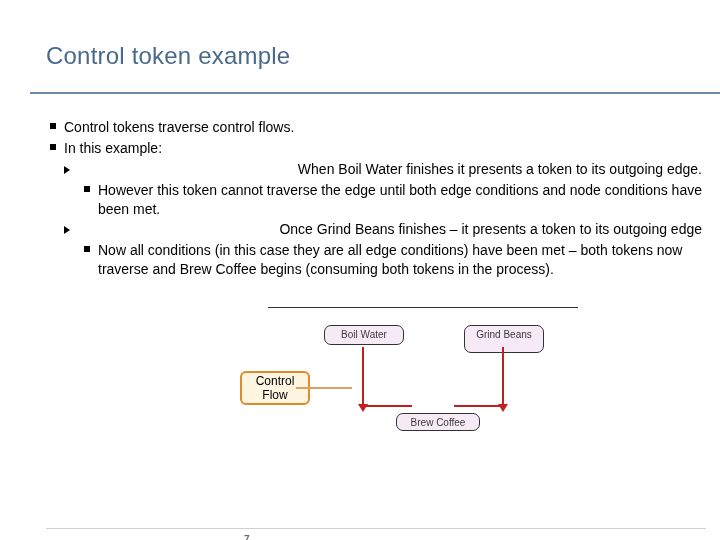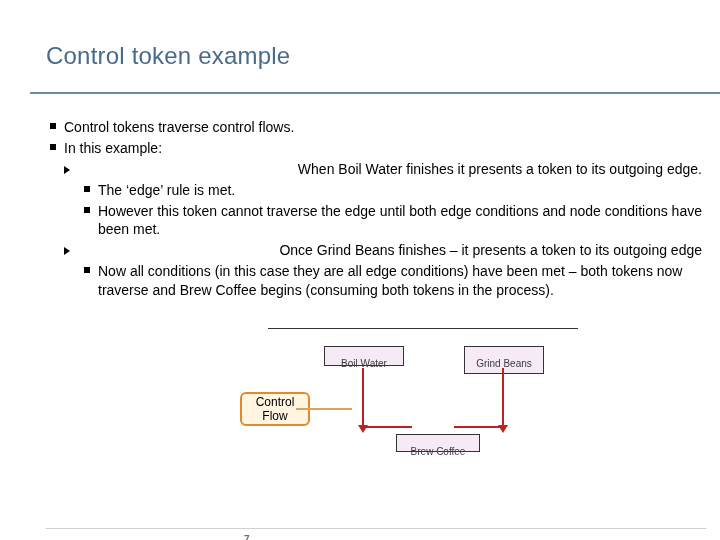--- a/index.html
+++ b/index.html
@@ -60,24 +60,24 @@
   }
   .dia-title-bar {
     position: absolute;
     top: -2px; left: 104px; width: 310px; height: 0;
     border-top: 1px solid #333;
   }
   .act-box {
     position: absolute;
     background: #f6eaf7;
     border: 1px solid #333;
-    border-radius: 0;
+    border-radius: 7px;
     font-size: 10px;
     text-align: center;
-    padding-top: 10px;
+    padding-top: 2px;
     color: #3b3b3b;
   }
   .boil { left: 160px; top: 16px; width: 80px; height: 20px; }
   .grind { left: 300px; top: 16px; width: 80px; height: 28px; }
   .brew { left: 232px; top: 104px; width: 84px; height: 18px; }
 
   .down-line {
     position: absolute;
     width: 2px;
     background: #c02020;
@@ -160,21 +160,20 @@
 <div class="title-block">
   <div class="title">Control token example</div>
 </div>
 <div class="title-rule"></div>
 
 <div class="content">
   <div class="lvl1">Control tokens traverse control flows.</div>
   <div class="lvl1">In this example:</div>
 
   <div class="lvl2">When Boil Water finishes it presents a token to its outgoing edge.</div>
-  <div class="lvl3">The ‘edge’ rule is met.</div>
   <div class="lvl3">However this token cannot traverse the edge until both edge conditions and node conditions have been met.</div>
 
   <div class="lvl2">Once Grind Beans finishes – it presents a token to its outgoing edge</div>
   <div class="lvl3">Now all conditions (in this case they are all edge conditions) have been met – both tokens now traverse and Brew Coffee begins (consuming both tokens in the process).</div>
 
   <div class="diagram">
     <div class="dia-title-bar"></div>
 
     <div class="act-box boil">Boil Water</div>
     <div class="act-box grind">Grind Beans</div>

